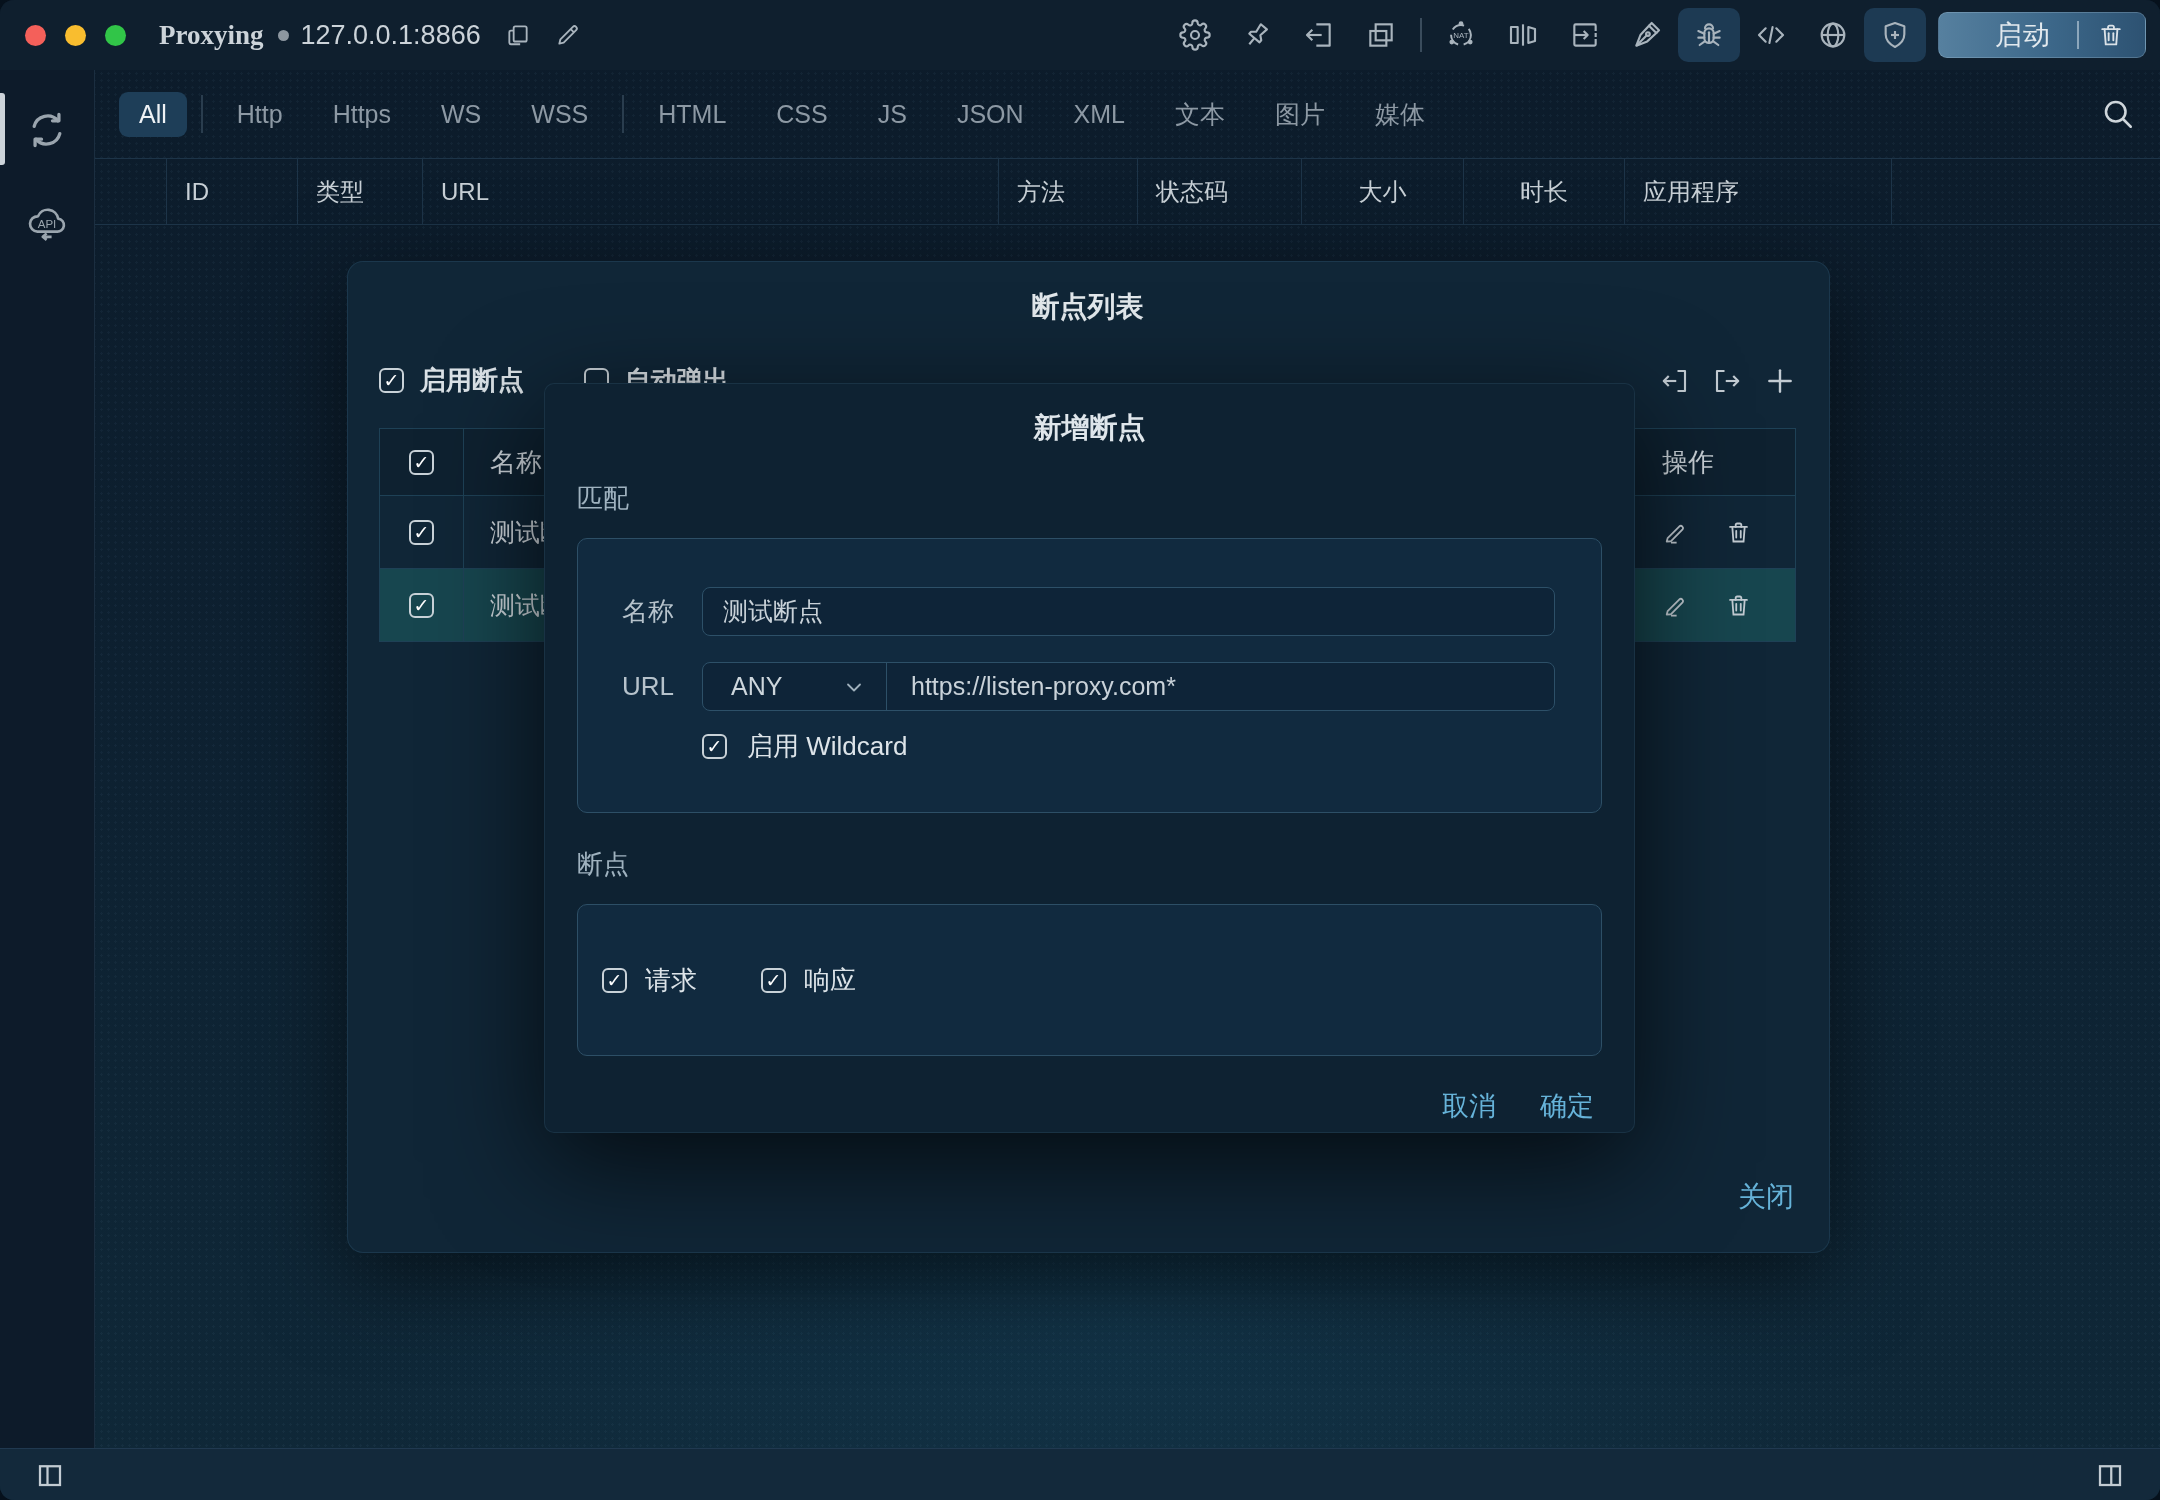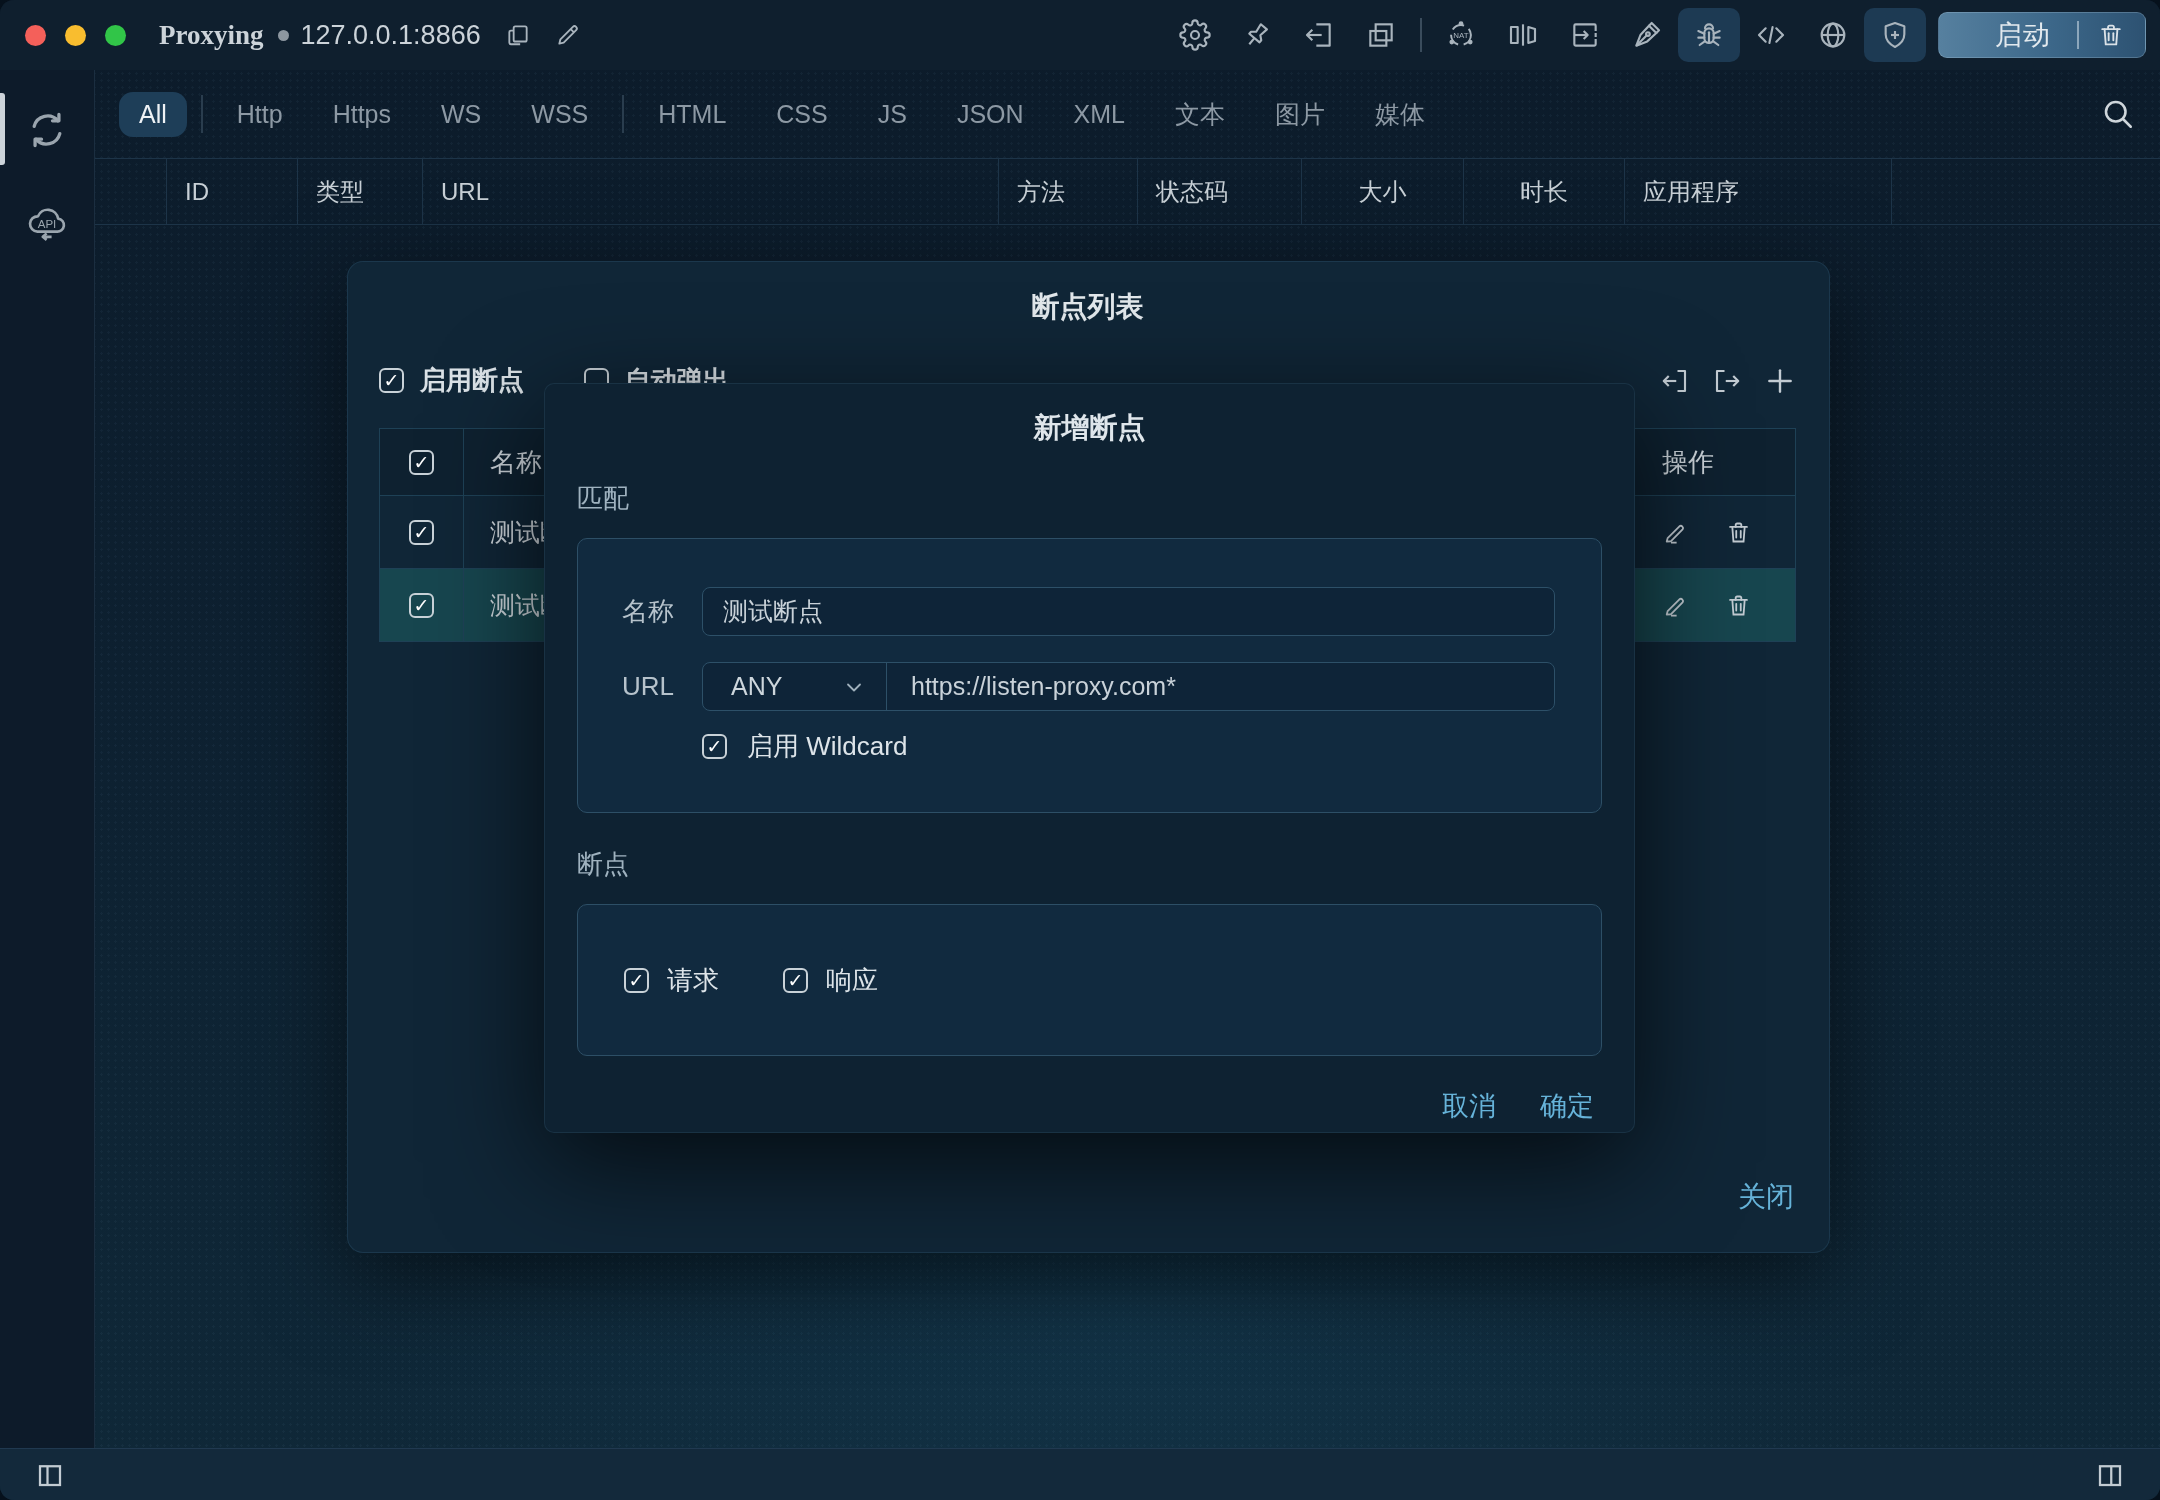--- a/index.html
+++ b/index.html
@@ -43,21 +43,21 @@
   
   .sidebar{position:absolute;left:0;top:70px;width:95px;height:1378px;background:#0d1b2a;
     border-right:1px solid #1b2e40;z-index:2;}
   .side-indicator{position:absolute;left:0;top:23px;width:5px;height:72px;background:#ccd3d9;border-radius:0 3px 3px 0;}
   .side-icon{position:absolute;left:50%;transform:translateX(-50%);cursor:pointer;color:#9aa5ae;}
   .side-icon.sync{top:38px;}
   .side-icon.api{top:130px;}
   
   .tabbar{position:absolute;left:95px;top:70px;width:2065px;height:88px;display:flex;align-items:center;z-index:1;}
   .tabs{display:flex;align-items:center;margin-left:24px;gap:10px;}
-  .tab{font-size:25px;color:#8d99a4;padding:8px 20px;border-radius:14px;cursor:pointer;white-space:nowrap;}
+  .tab{font-size:25px;color:#8d99a4;padding:8px 20px;border-radius:9px;cursor:pointer;white-space:nowrap;}
   .tab.active{background:#1e3e58;color:#eef2f5;}
   .tab-sep{width:2px;height:38px;background:#2a3d4e;margin:0 4px;}
   .tab-search{margin-left:auto;margin-right:24px;cursor:pointer;color:#cfd6db;}
   
   .thead{position:absolute;left:95px;top:158px;width:2065px;height:67px;display:flex;
     border-top:1.5px solid #1d3448;border-bottom:1.5px solid #1d3448;z-index:1;}
   .th{font-size:24px;color:#c8d0d6;display:flex;align-items:center;padding-left:18px;
     border-right:1.5px solid #1d3448;flex:none;}
   .th.center{justify-content:center;padding-left:0;}
   .th.last{flex:1;border-right:none;}
@@ -106,21 +106,21 @@
   .input{flex:1;height:49px;border:1.5px solid #2d5068;border-radius:8px;background:#0e2438;
     display:flex;align-items:center;padding-left:20px;font-size:25px;color:#c9d2d9;cursor:text;}
   .urlrow{margin-top:26px;}
   .url-ctl{flex:1;height:49px;border:1.5px solid #2d5068;border-radius:8px;background:#0e2438;display:flex;align-items:stretch;}
   .url-select{width:184px;flex:none;display:flex;align-items:center;justify-content:space-between;
     padding:0 20px 0 28px;cursor:pointer;border-right:1.5px solid #2d5068;}
   .url-select .val{font-size:25px;color:#cdd6dc;}
   .url-input{flex:1;display:flex;align-items:center;padding-left:24px;font-size:25px;color:#c9d2d9;cursor:text;}
   .wildrow{margin-top:18px;margin-left:80px;display:flex;align-items:center;gap:20px;}
   .wild-label,.bp-opt-label{font-size:26px;font-weight:500;color:#dde4e9;}
-  .fs2{height:152px;display:flex;align-items:center;padding-left:46px;gap:64px;}
+  .fs2{height:152px;display:flex;align-items:center;padding-left:24px;gap:64px;}
   .bp-opt{display:flex;align-items:center;gap:18px;}
   .dlg-buttons{display:flex;justify-content:flex-end;gap:44px;margin-top:32px;padding-right:8px;}
   .dlg-btn{font-size:27px;font-weight:500;color:#66b3d9;cursor:pointer;}
 </style>
 </head>
 <body>
 
 <div class="window">
 
   <div class="titlebar">

